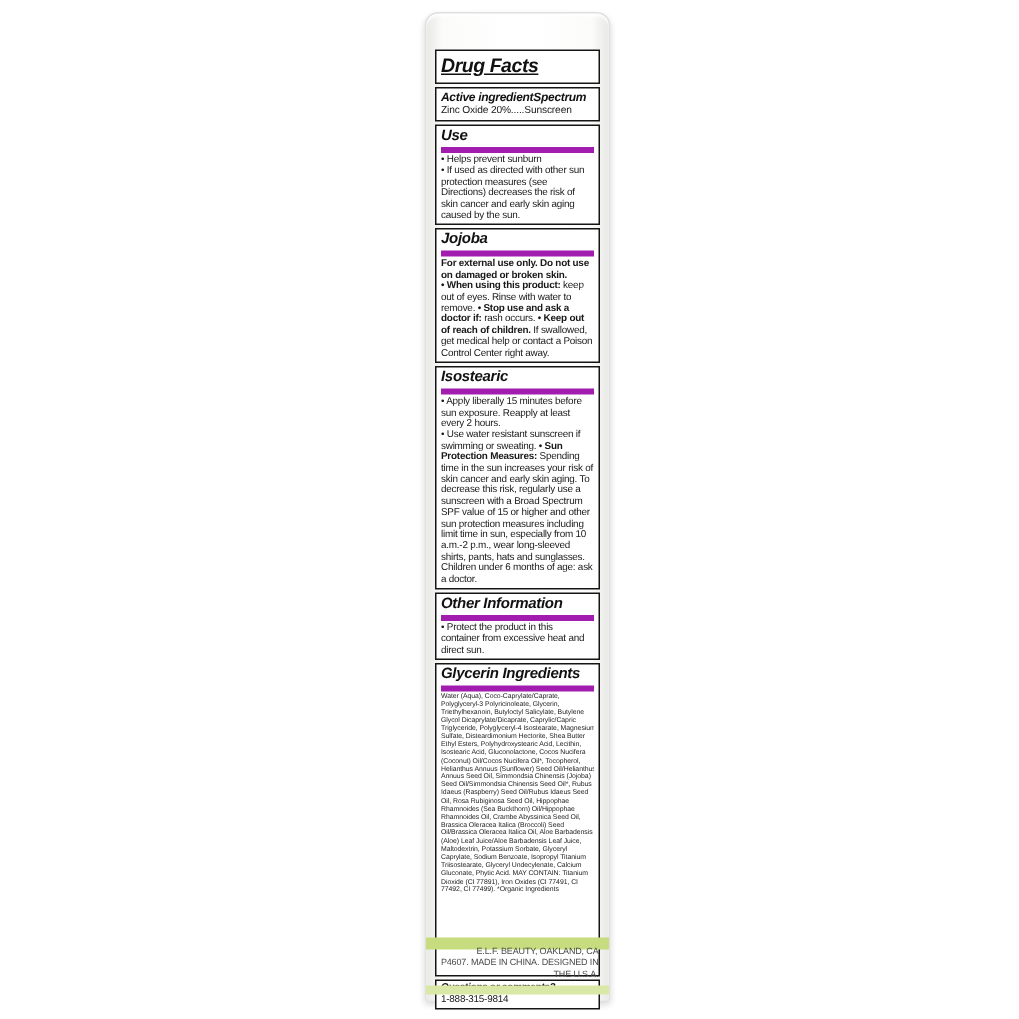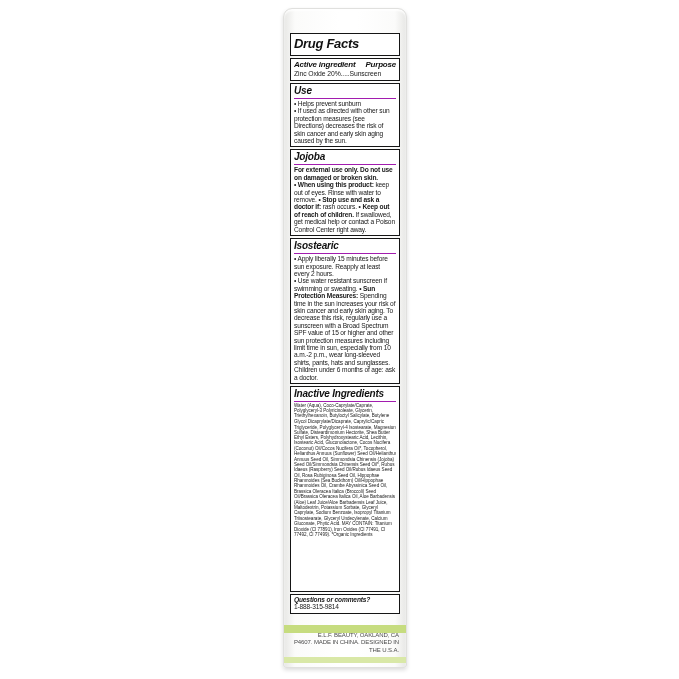--- a/index.html
+++ b/index.html
@@ -13,30 +13,30 @@
     border:1px solid #e0e0de;border-radius:9px 9px 3px 3px;
     box-shadow:0 2px 4px rgba(0,0,0,.14), inset 0 2px 2px rgba(255,255,255,.9);
   }
   .panel{position:absolute;left:6px;top:24px;width:110px;}
   .sec{
     border:1px solid #151515;background:#fff;margin-bottom:2px;
     padding:1px 3px 2px;box-sizing:border-box;
   }
   .sec h1{
     margin:0;font:italic bold 13px/16px "Liberation Sans",sans-serif;
-    letter-spacing:-0.3px;padding:1px 0 1px;
+    letter-spacing:-0.3px;padding:1px 0 1px;text-decoration:underline;
   }
   .sec h2{
     margin:0 0 1px 0;font:italic bold 10px/12px "Liberation Sans",sans-serif;
-    letter-spacing:-0.2px;border-bottom:1px solid #a21caf;padding-bottom:1px;
+    letter-spacing:-0.2px;border-bottom:4px solid #a21caf;padding-bottom:1px;
   }
   .sec p{margin:0;font-size:6.6px;line-height:7.4px;letter-spacing:-0.15px;color:#181818;}
   .b{font-weight:bold;}
   .ai-head{
-    display:flex;justify-content:space-between;
+    display:flex;
     font:italic bold 8px/10px "Liberation Sans",sans-serif;letter-spacing:-0.2px;
   }
   .ai-row{font-size:6.8px;line-height:8px;letter-spacing:-0.1px;color:#181818;}
   .ing-outer{height:186px;overflow:hidden;}
   .ing-text{
     width:160px;transform:scale(0.655);transform-origin:0 0;
     font-size:7px;line-height:8.2px;letter-spacing:-0.05px;color:#1b1b1b;
   }
   .q-head{
     margin:0;font:italic bold 9.5px/11px "Liberation Sans",sans-serif;letter-spacing:-0.2px;
@@ -58,21 +58,21 @@
 
   <div class="panel">
 
     <section class="sec">
       <h1>Drug Facts</h1>
     </section>
 
     <section class="sec">
       <div class="ai-head">
         <span>Active ingredient</span>
-        <span>Purpose</span>
+        <span>Spectrum</span>
       </div>
       <div class="ai-row">Zinc Oxide 20%.....Sunscreen</div>
     </section>
 
     <section class="sec">
       <h2>Use</h2>
       <p><span>• Helps prevent sunburn</span></p>
       <p><span>• If used as directed with other sun protection measures (see Directions) decreases the risk of skin cancer and early skin aging caused by the sun.</span></p>
     </section>
 
@@ -81,23 +81,27 @@
       <p><span class="b">For external use only. Do not use on damaged or broken skin.</span></p>
       <p><span class="b">• </span><span class="b">When using this product:</span><span> keep out of eyes. Rinse with water to remove. </span><span class="b">• Stop use and ask a doctor if:</span><span> rash occurs. </span><span class="b">• Keep out of reach of children.</span><span> If swallowed, get medical help or contact a Poison Control Center right away.</span></p>
     </section>
 
     <section class="sec">
       <h2>Isostearic</h2>
       <p><span>• Apply liberally 15 minutes before sun exposure. Reapply at least every 2 hours.</span></p>
       <p><span>• Use water resistant sunscreen if swimming or sweating. </span><span class="b">• Sun Protection Measures:</span><span> Spending time in the sun increases your risk of skin cancer and early skin aging. To decrease this risk, regularly use a sunscreen with a Broad Spectrum SPF value of 15 or higher and other sun protection measures including limit time in sun, especially from 10 a.m.-2 p.m., wear long-sleeved shirts, pants, hats and sunglasses. Children under 6 months of age: ask a doctor.</span></p>
     </section>
 
+    <section class="sec">
+      <h2>Other Information</h2>
+      <p><span>• Protect the product in this container from excessive heat and direct sun.</span></p>
+    </section>
 
     <section class="sec">
-      <h2>Inactive Ingredients</h2>
+      <h2>Glycerin Ingredients</h2>
       <div class="ing-outer">
         <div class="ing-text">Water (Aqua), Coco-Caprylate/Caprate, Polyglyceryl-3 Polyricinoleate, Glycerin, Triethylhexanoin, Butyloctyl Salicylate, Butylene Glycol Dicaprylate/Dicaprate, Caprylic/Capric Triglyceride, Polyglyceryl-4 Isostearate, Magnesium Sulfate, Disteardimonium Hectorite, Shea Butter Ethyl Esters, Polyhydroxystearic Acid, Lecithin, Isostearic Acid, Gluconolactone, Cocos Nucifera (Coconut) Oil/Cocos Nucifera Oil*, Tocopherol, Helianthus Annuus (Sunflower) Seed Oil/Helianthus Annuus Seed Oil, Simmondsia Chinensis (Jojoba) Seed Oil/Simmondsia Chinensis Seed Oil*, Rubus Idaeus (Raspberry) Seed Oil/Rubus Idaeus Seed Oil, Rosa Rubiginosa Seed Oil, Hippophae Rhamnoides (Sea Buckthorn) Oil/Hippophae Rhamnoides Oil, Crambe Abyssinica Seed Oil, Brassica Oleracea Italica (Broccoli) Seed Oil/Brassica Oleracea Italica Oil, Aloe Barbadensis (Aloe) Leaf Juice/Aloe Barbadensis Leaf Juice, Maltodextrin, Potassium Sorbate, Glyceryl Caprylate, Sodium Benzoate, Isopropyl Titanium Triisostearate, Glyceryl Undecylenate, Calcium Gluconate, Phytic Acid. MAY CONTAIN: Titanium Dioxide (CI 77891), Iron Oxides (CI 77491, CI 77492, CI 77499). *Organic Ingredients</div>
       </div>
     </section>
 
     <section class="sec">
       <p class="q-head">Questions or comments?</p>
       <p class="q-phone">1-888-315-9814</p>
     </section>
 

